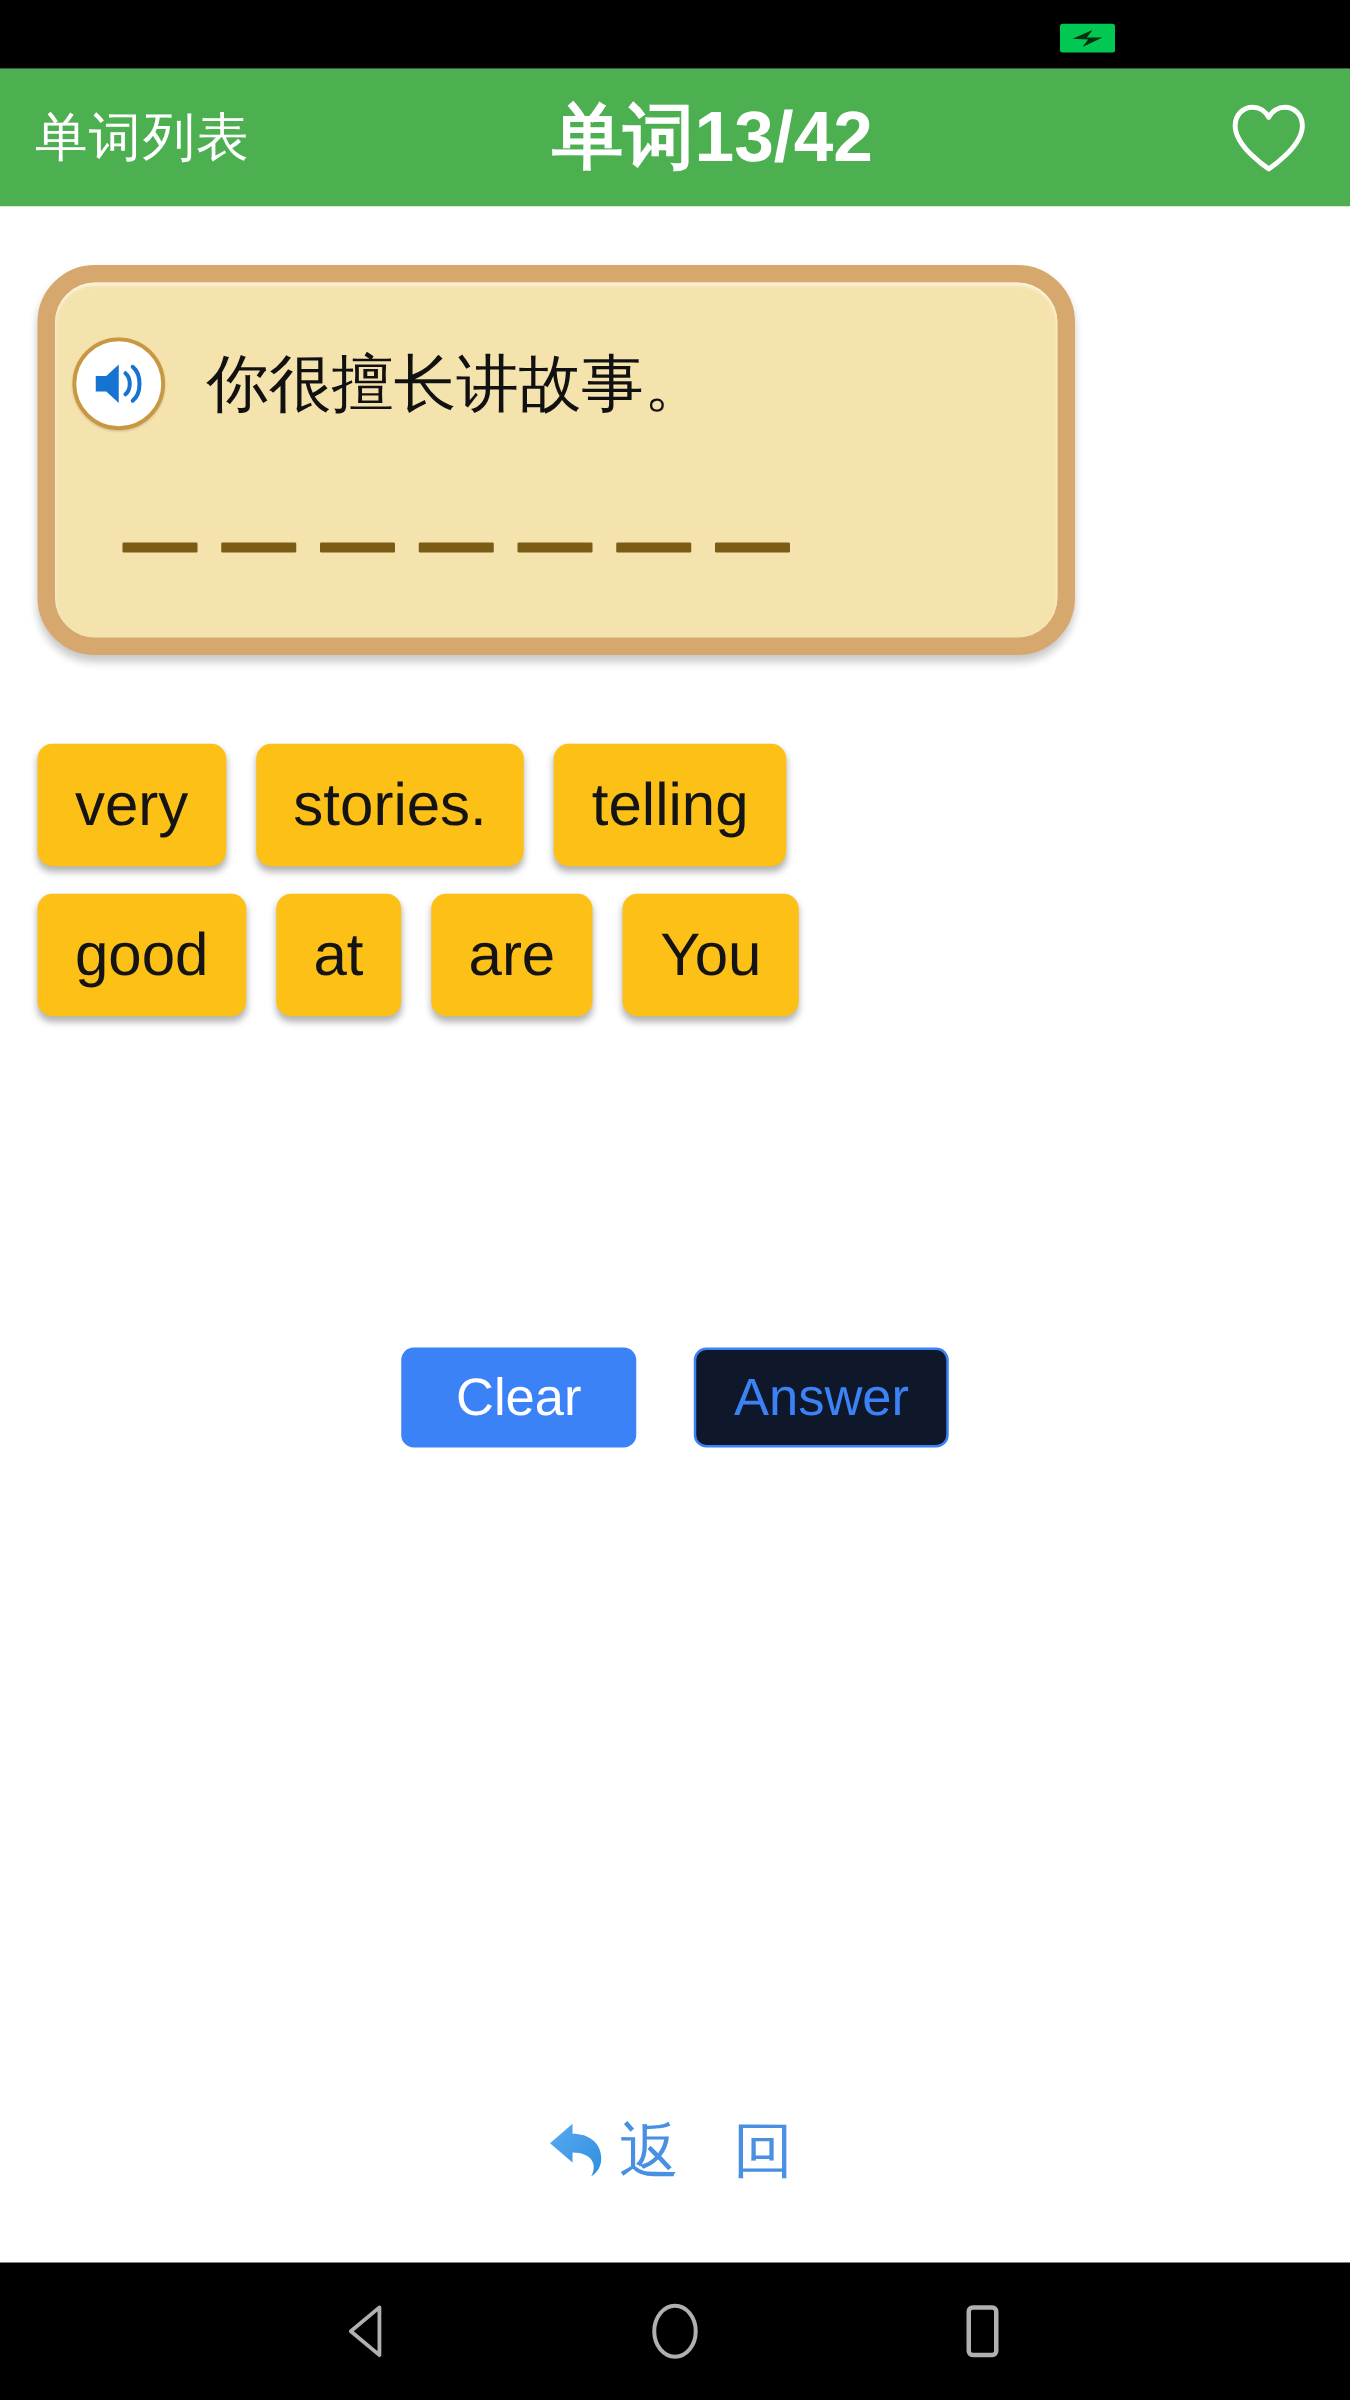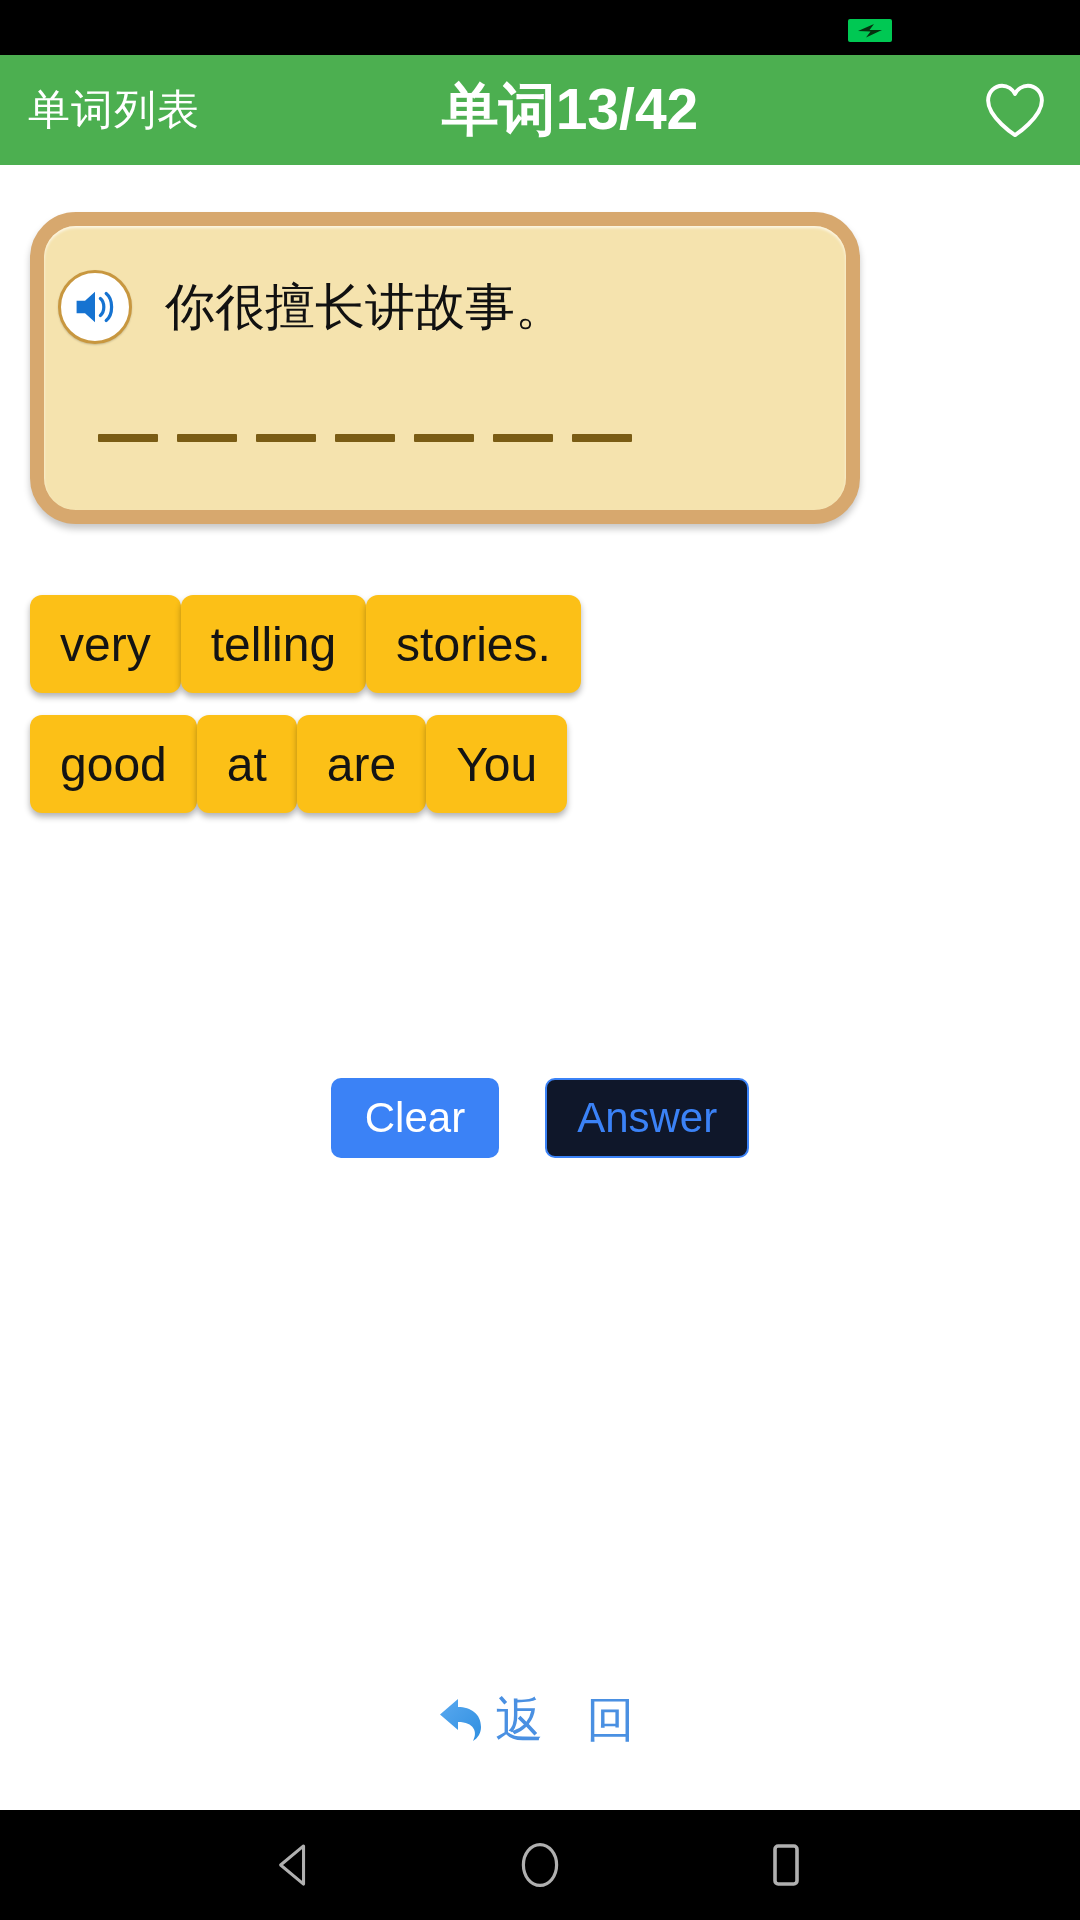--- a/index.html
+++ b/index.html
@@ -78,41 +78,41 @@
   .blanks {
     position:absolute; left:68px; top:222px;
     display:flex; gap:19px;
   }
   .blank { width:60px; height:8px; background:#7a5c14; border-radius:1px; }
 
   
   .tiles {
     position:absolute; left:30px; top:595px; width:720px;
   }
-  .tile-row { display:flex; margin-bottom:22px; }
+  .tile-row { display:flex; gap:24px; margin-bottom:22px; }
   .tile {
     background:#fcc017;
     border-radius:12px;
     min-height:98px;
     padding:0 30px;
     display:flex; align-items:center; justify-content:center;
     font-size:48px; color:#141414;
     box-shadow:0 4px 6px rgba(0,0,0,0.30);
     cursor:pointer; user-select:none;
     white-space:nowrap;
   }
 
   
   .actions {
     position:absolute; left:0; right:0; top:1078px;
     display:flex; justify-content:center; gap:46px;
   }
   .btn-clear {
     background:#3b82f6; color:#ffffff; border:none; border-radius:10px;
-    font-size:42px; padding:14px 34px; cursor:pointer;
+    font-size:42px; padding:14px 44px; cursor:pointer;
     font-family:"Liberation Sans",sans-serif;
   }
   .btn-answer {
     background:#0f172a; color:#3b82f6;
     border:2px solid #3b82f6; border-radius:10px;
     font-size:42px; padding:14px 30px; cursor:pointer;
     font-family:"Liberation Sans",sans-serif;
   }
 
   
@@ -181,22 +181,22 @@
       <div class="blank"></div>
       <div class="blank"></div>
       <div class="blank"></div>
       <div class="blank"></div>
     </div>
   </div>
 
   <div class="tiles">
     <div class="tile-row">
       <div class="tile">very</div>
+      <div class="tile">stories.</div>
       <div class="tile">telling</div>
-      <div class="tile">stories.</div>
     </div>
     <div class="tile-row">
       <div class="tile">good</div>
       <div class="tile">at</div>
       <div class="tile">are</div>
       <div class="tile">You</div>
     </div>
   </div>
 
   <div class="actions">

